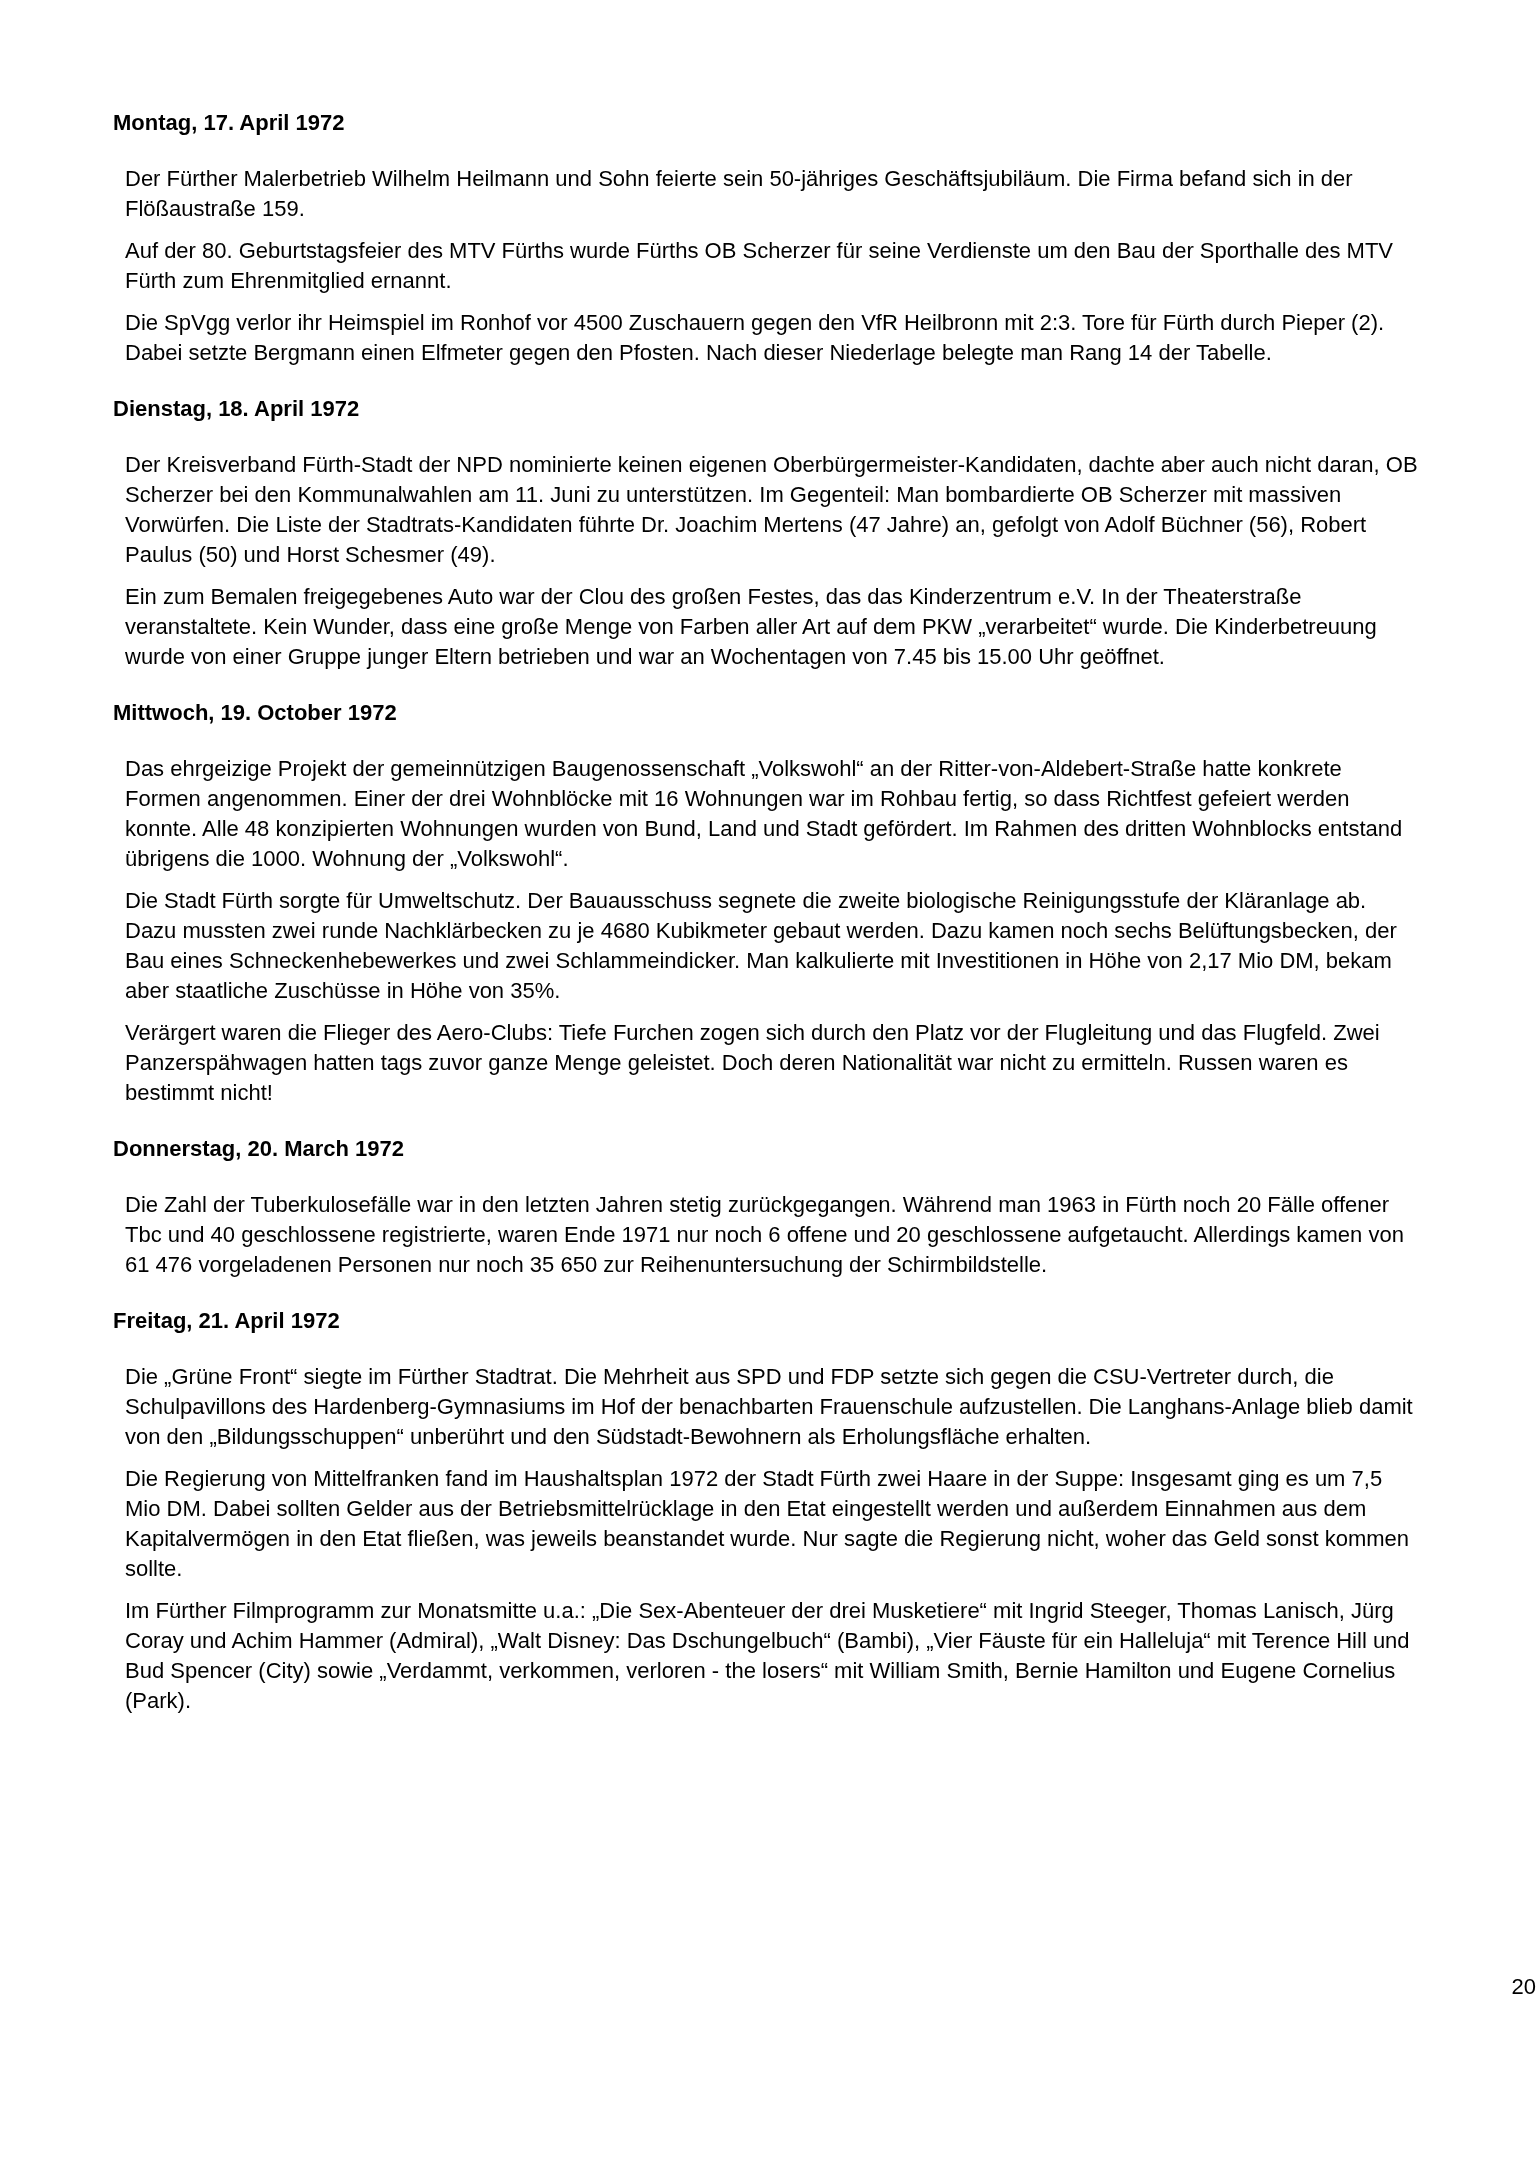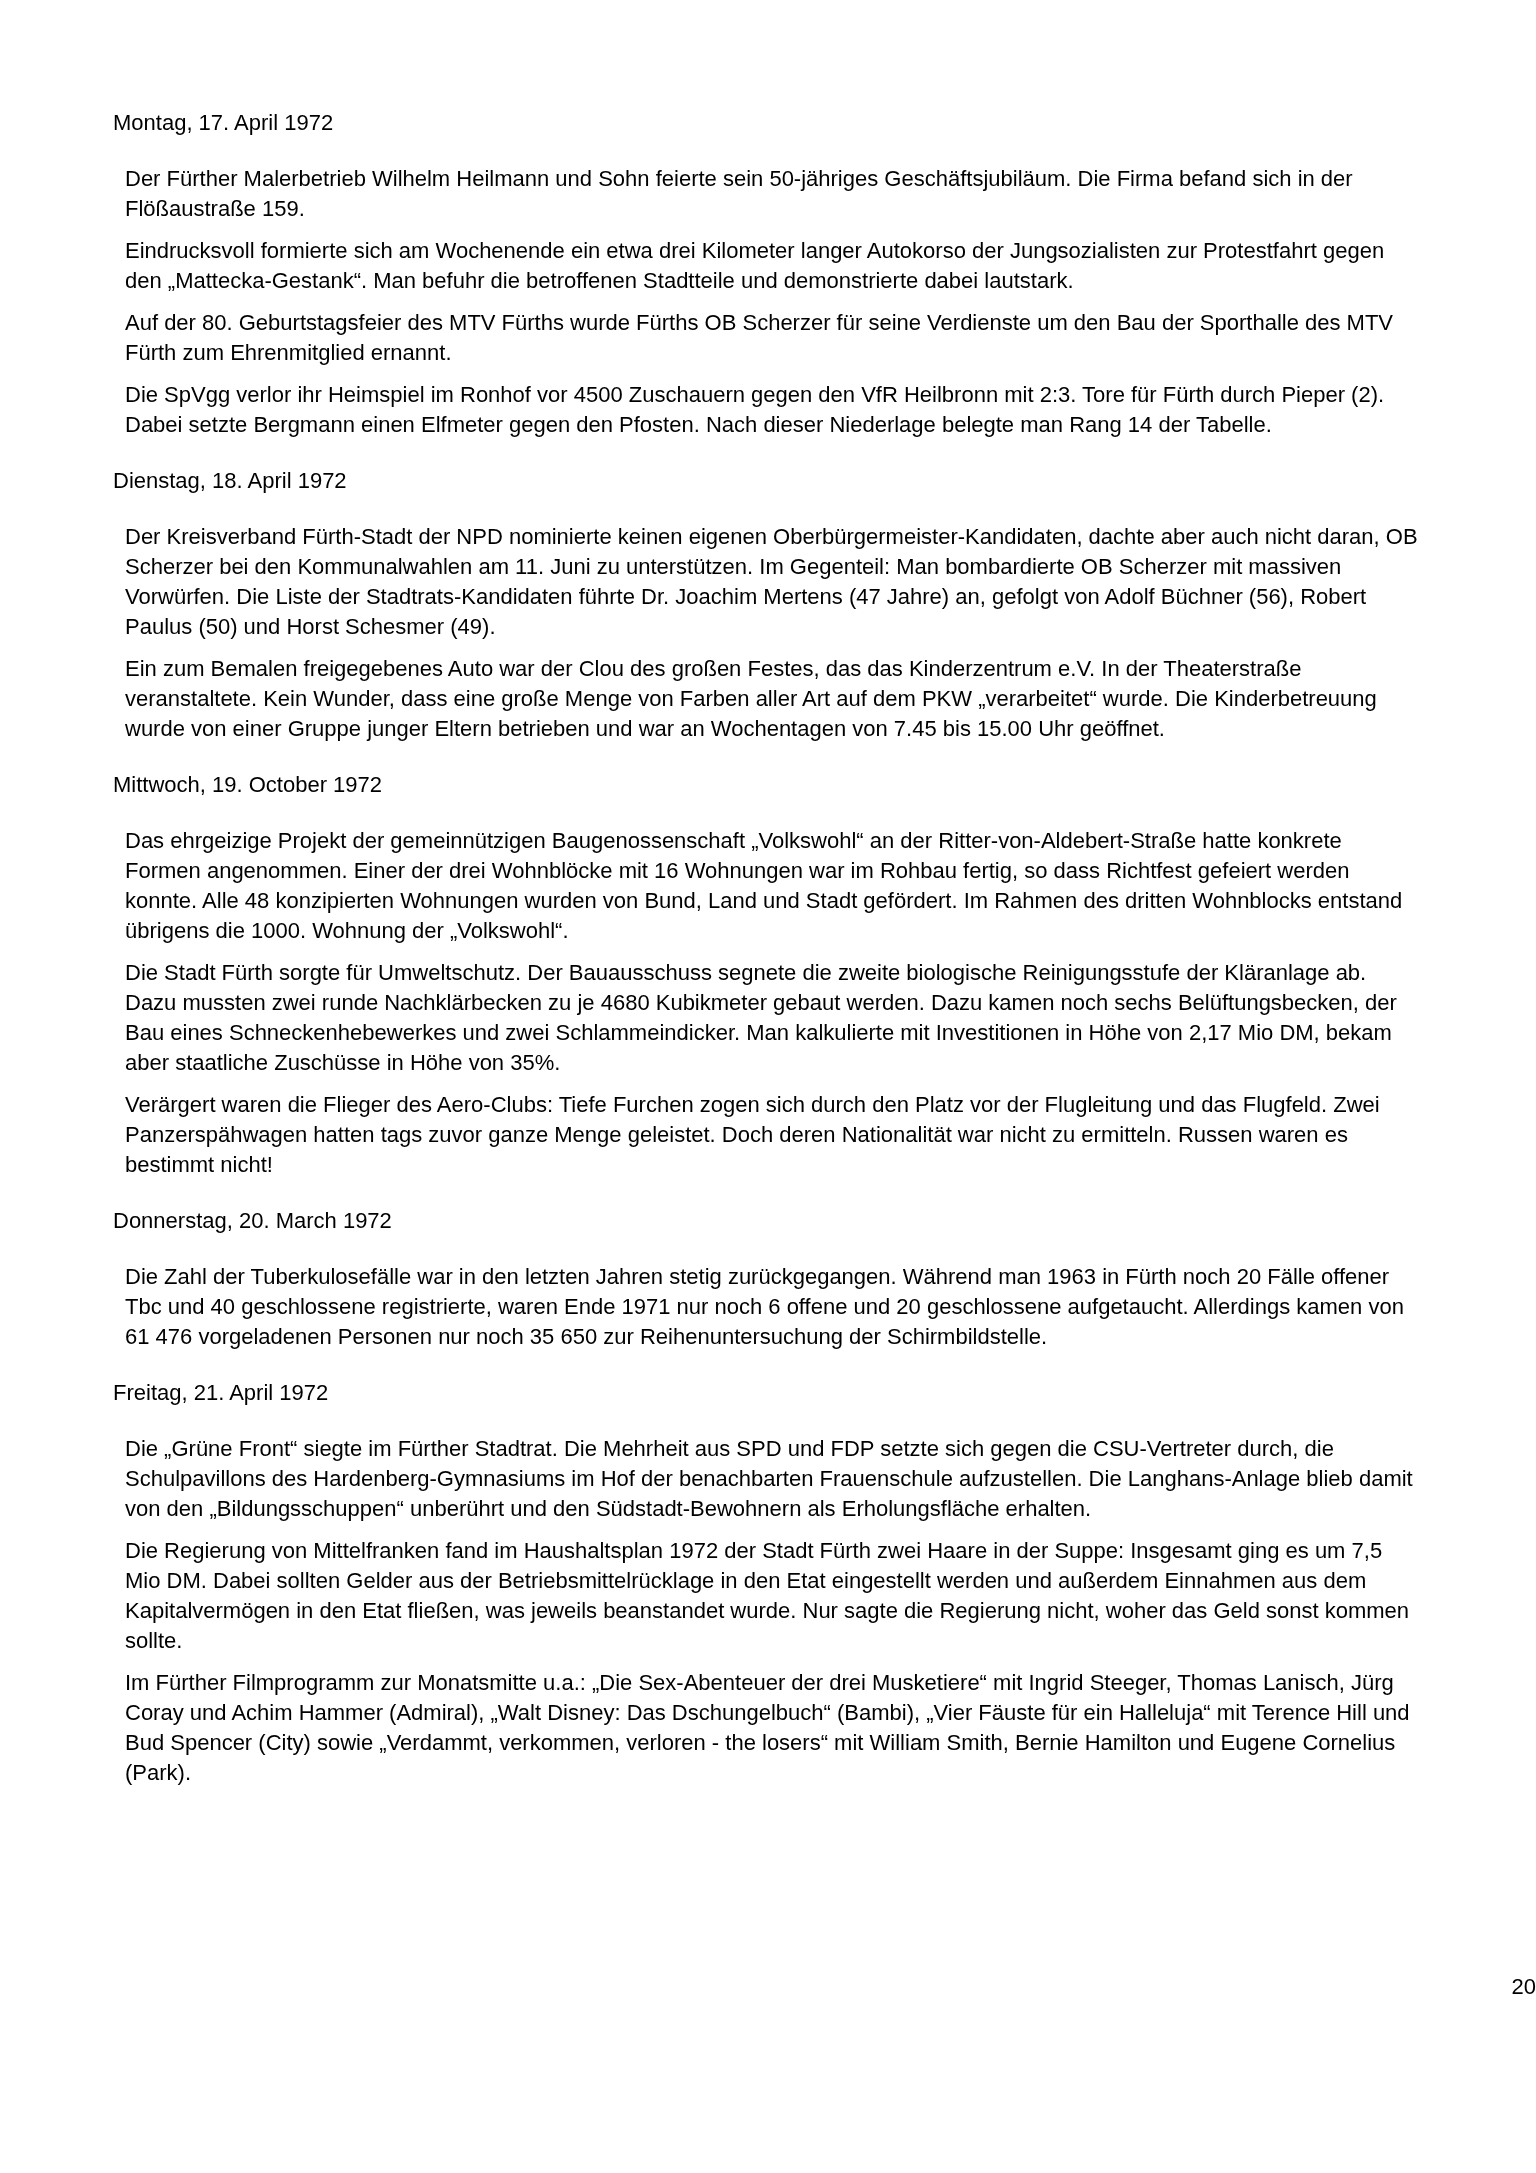--- a/index.html
+++ b/index.html
@@ -22,21 +22,21 @@
   }
   .content {
     width: 1322px;
   }
   .day {
     margin: 0 0 26px 0;
   }
   .day-heading {
     font-size: 22px;
     line-height: 30px;
-    font-weight: normal;
+    font-weight: bold;
     margin: 0 0 26px 0;
   }
   .day p {
     font-size: 22px;
     line-height: 30px;
     margin: 12px;
   }
   .page-number {
     position: absolute;
     top: 1972px;
@@ -49,21 +49,20 @@
 </style>
 </head>
 <body>
 
 <div class="page">
   <div class="content">
 
     <section class="day">
       <h2 class="day-heading">Montag, 17. April 1972</h2>
       <p>Der Fürther Malerbetrieb Wilhelm Heilmann und Sohn feierte sein 50-jähriges Geschäftsjubiläum. Die Firma befand sich in der Flößaustraße 159.</p>
-      <p>Eindrucksvoll formierte sich am Wochenende ein etwa drei Kilometer langer Autokorso der Jungsozialisten zur Protestfahrt gegen den „Mattecka-Gestank“. Man befuhr die betroffenen Stadtteile und demonstrierte dabei lautstark.</p>
       <p>Auf der 80. Geburtstagsfeier des MTV Fürths wurde Fürths OB Scherzer für seine Verdienste um den Bau der Sporthalle des MTV Fürth zum Ehrenmitglied ernannt.</p>
       <p>Die SpVgg verlor ihr Heimspiel im Ronhof vor 4500 Zuschauern gegen den VfR Heilbronn mit 2:3. Tore für Fürth durch Pieper (2). Dabei setzte Bergmann einen Elfmeter gegen den Pfosten. Nach dieser Niederlage belegte man Rang 14 der Tabelle.</p>
     </section>
 
     <section class="day">
       <h2 class="day-heading">Dienstag, 18. April 1972</h2>
       <p>Der Kreisverband Fürth-Stadt der NPD nominierte keinen eigenen Oberbürgermeister-Kandidaten, dachte aber auch nicht daran, OB Scherzer bei den Kommunalwahlen am 11. Juni zu unterstützen. Im Gegenteil: Man bombardierte OB Scherzer mit massiven Vorwürfen. Die Liste der Stadtrats-Kandidaten führte Dr. Joachim Mertens (47 Jahre) an, gefolgt von Adolf Büchner (56), Robert Paulus (50) und Horst Schesmer (49).</p>
       <p>Ein zum Bemalen freigegebenes Auto war der Clou des großen Festes, das das Kinderzentrum e.V. In der Theaterstraße veranstaltete. Kein Wunder, dass eine große Menge von Farben aller Art auf dem PKW „verarbeitet“ wurde. Die Kinderbetreuung wurde von einer Gruppe junger Eltern betrieben und war an Wochentagen von 7.45 bis 15.00 Uhr geöffnet.</p>
     </section>
 

